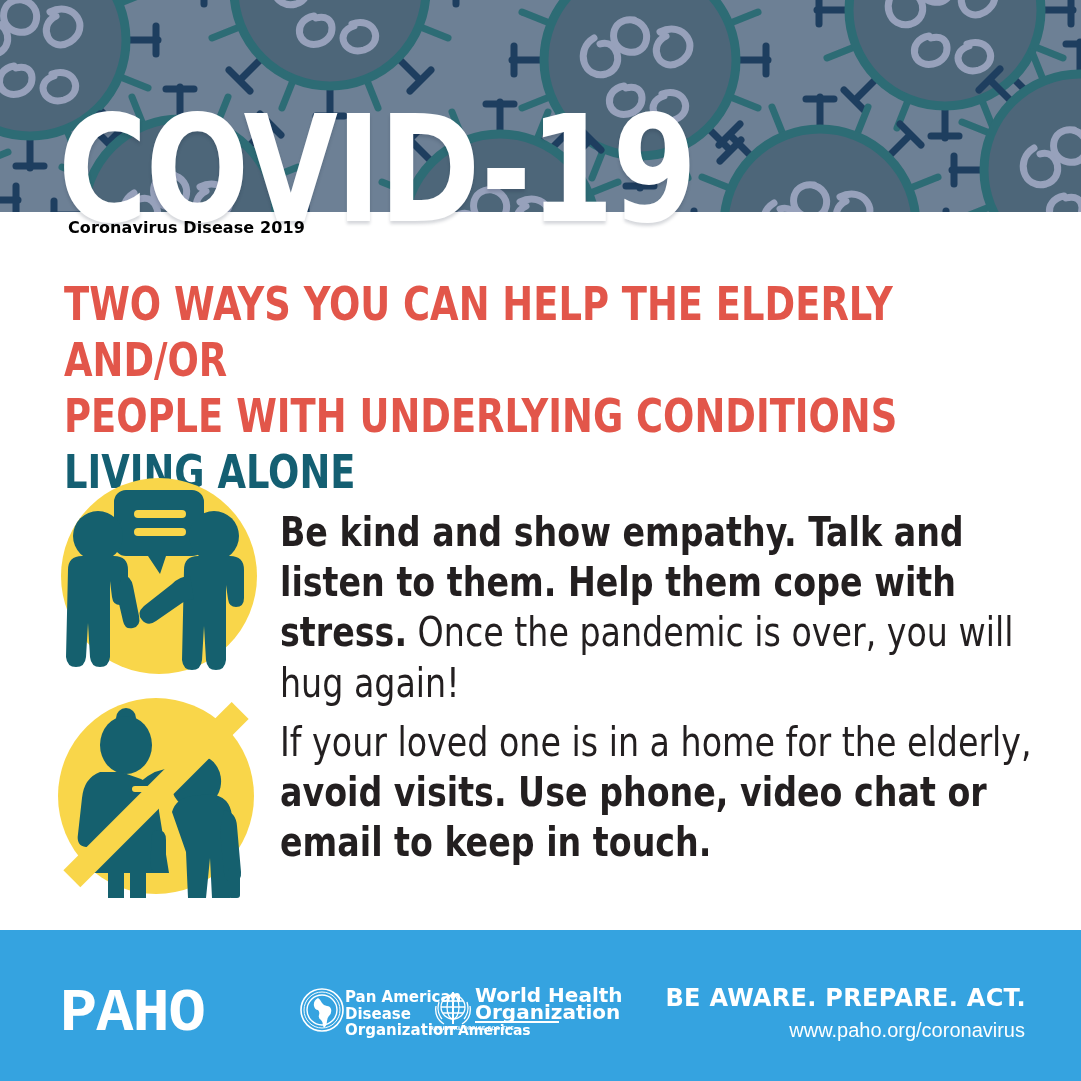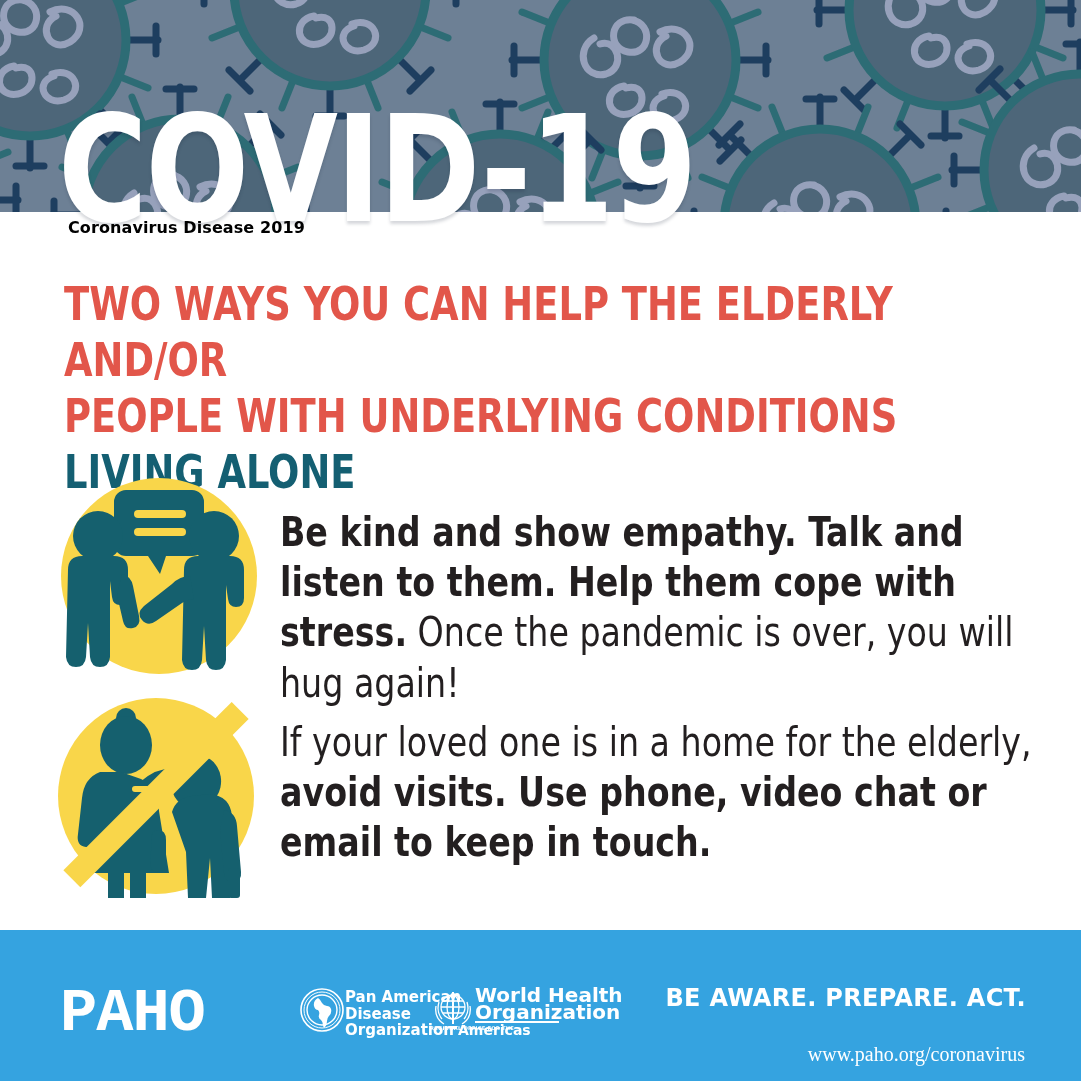--- a/index.html
+++ b/index.html
@@ -88,22 +88,22 @@
   #who-americas { left:458px; top:1022px; font-size:14px; font-weight:bold; }
 
   .tagline {
     position:absolute; right:55px; top:984px;
     font-family:"DejaVu Sans","Liberation Sans", sans-serif;
     font-weight:bold; font-size:24px; color:#ffffff; letter-spacing:.3px;
     white-space:nowrap; z-index:3;
   }
   .weburl {
     position:absolute; right:56px; top:1019px;
-    font-family:Liberation Serif, serif;
-    font-size:20px; color:#ffffff; white-space:nowrap; z-index:3;margin-top:24px;
+    font-family:Liberation Sans, sans-serif;
+    font-size:20px; color:#ffffff; white-space:nowrap; z-index:3;
   }
 </style>
 </head>
 <body>
 
 <div class="banner">
   <svg width="1081" height="212" viewBox="0 0 1081 212">
     <defs>
       <g id="virus">
         <g stroke-linecap="round">

